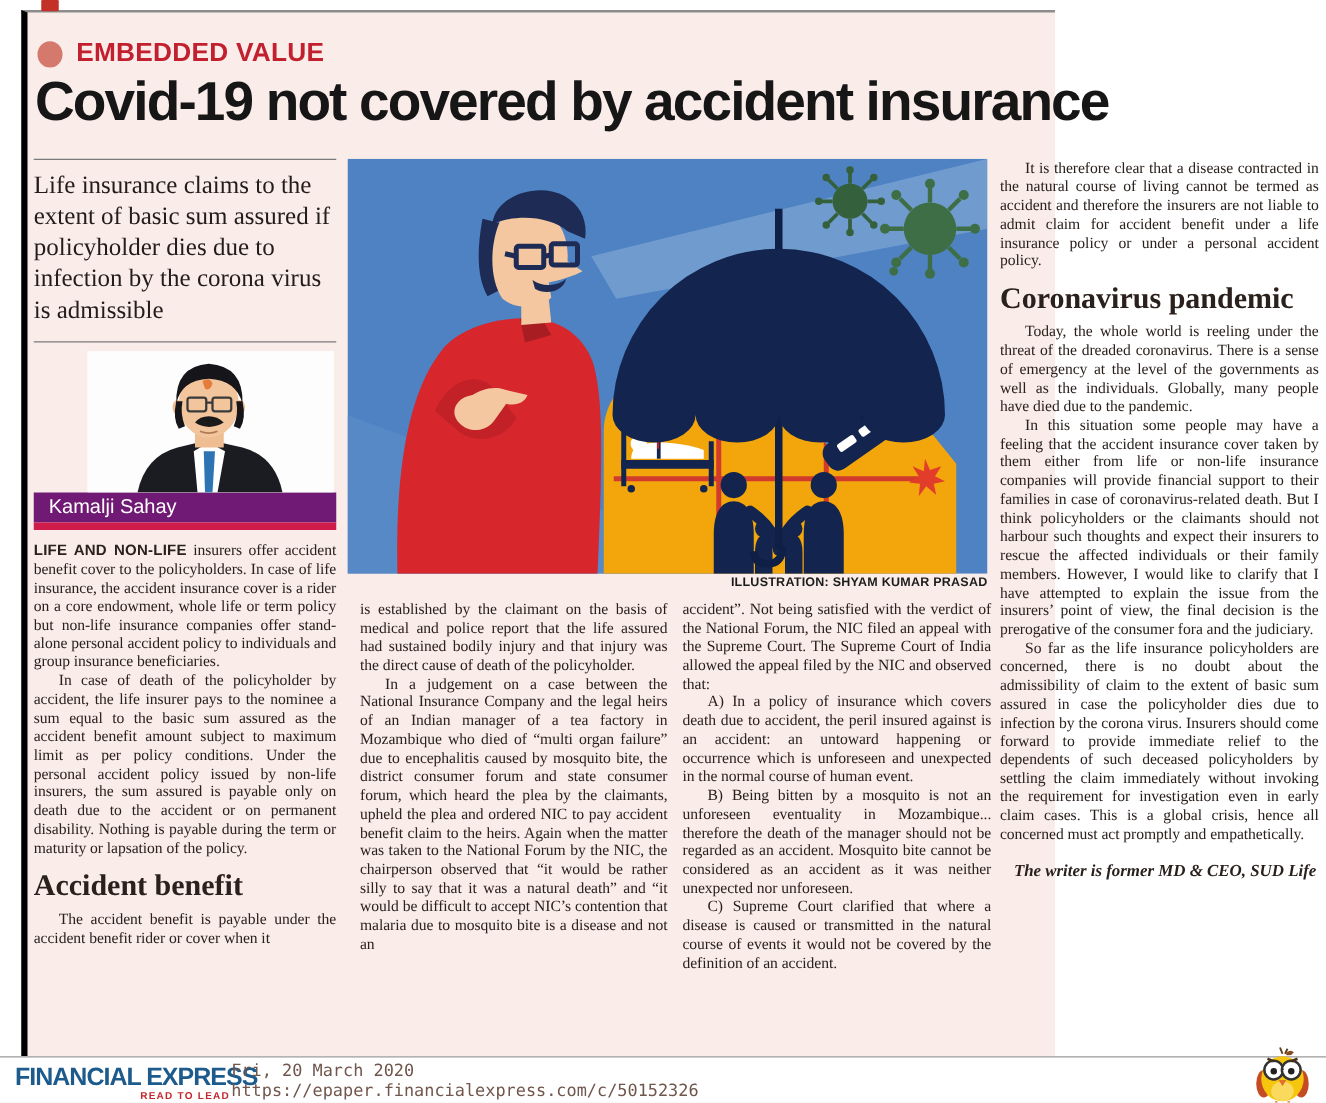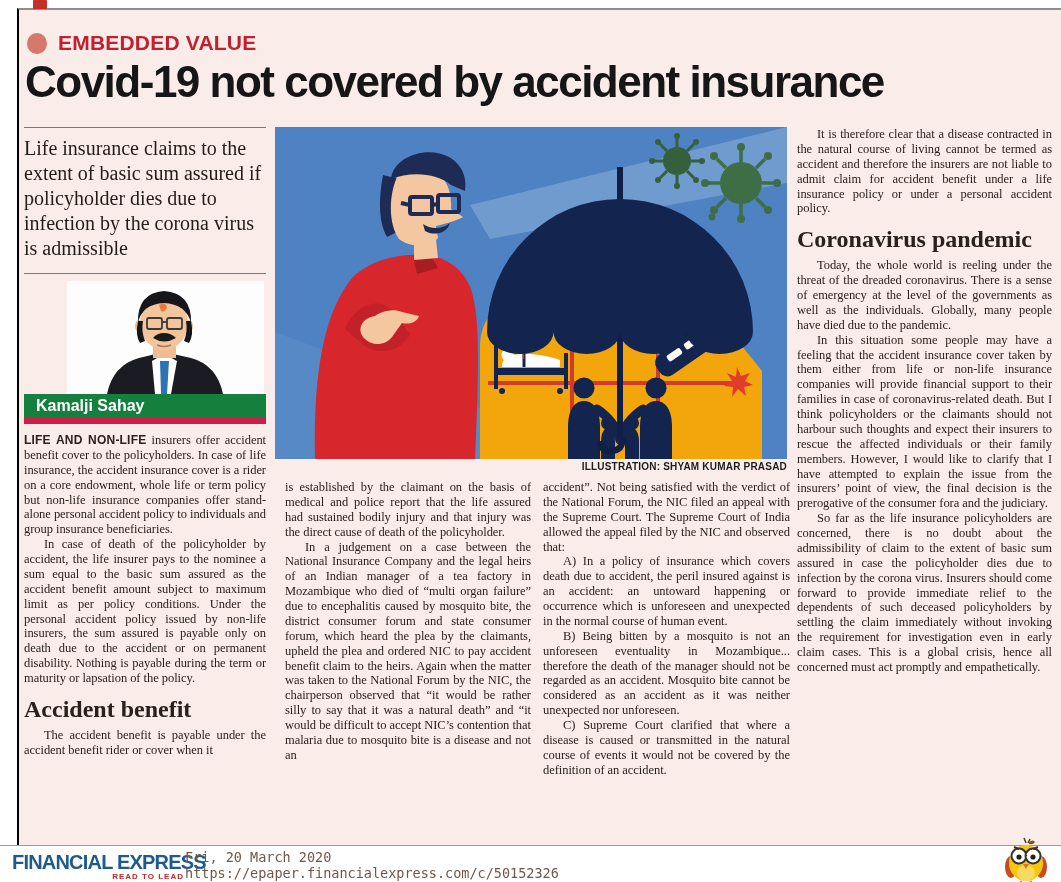--- a/index.html
+++ b/index.html
@@ -1,21 +1,21 @@
 <!DOCTYPE html>
 <html><head>
 <meta charset="utf-8">
 <style>
   * { margin:0; padding:0; box-sizing:border-box; }
   body { background:#e8e8e8; font-family:"Liberation Sans", sans-serif; }
   .page { position:relative; width:1061px; height:882px; background:#ffffff; overflow:hidden; }
 
   
-  .clip { position:absolute; left:17px; top:8px; width:1044px; height:837px;
-          background:#f9ece9; border-left:2px solid #000000; border-top:2px solid #8d8d8d; }
+  .clip { position:absolute; left:17px; top:8px; width:827px; height:837px;
+          background:#f9ece9; border-left:5px solid #000000; border-top:2px solid #8d8d8d; }
   .torn-mark { position:absolute; left:33px; top:0; width:14px; height:9px; background:#c23028; border-radius:1px; }
 
   
   .kicker { position:absolute; left:8px; top:21px; display:flex; align-items:center; }
   .kicker-dot { width:20px; height:21px; border-radius:50%; background:#d4796b; margin-right:11px; }
   .kicker-label { font-size:21px; font-weight:bold; color:#c2202e; letter-spacing:0.2px; }
 
   
   .headline { position:absolute; left:6px; top:47px; width:1010px;
               font-size:44px; font-weight:bold; color:#161616; letter-spacing:-1.5px; }
@@ -25,22 +25,22 @@
   .col1 { left:5px;   top:117px; width:242px; }
   .col2 { left:266px; top:470px; width:246px; }
   .col3 { left:524px; top:470px; width:247px; }
   .col4 { left:778px; top:117px; width:255px; }
 
   .standfirst { border-top:1px solid #7a7a7a; border-bottom:1px solid #7a7a7a;
                 padding:8px 0 12px 0; font-family:"Liberation Serif", serif;
                 font-size:20px; line-height:25px; font-weight:normal; color:#241c19; }
 
   .photo-box { margin:7px 0 0 43px; width:197px; height:113px; background:#fdfdfd; }
-  .name-bar { margin-top:0; width:100%; height:24px; background:#15803d; color:#ffffff;
-              font-size:16px; font-weight:bold; line-height:24px; padding-left:12px; }
+  .name-bar { margin-top:0; width:100%; height:24px; background:#701a75; color:#ffffff;
+              font-size:16px; font-weight:normal; line-height:24px; padding-left:12px; }
   .accent-bar { width:100%; height:6px; background:#cf1c4b; }
 
   .bodytext { margin-top:9px; }
   .p { font-family:"Liberation Serif", serif; font-size:12.5px; line-height:1.19;
        color:#2a211d; text-align:justify; letter-spacing:-0.05px; }
   .p.indent { text-indent:20px; }
   .lead-in { font-family:"Liberation Sans", sans-serif; font-weight:bold; font-size:12px; letter-spacing:0.2px; }
   .sec-head { font-family:"Liberation Serif", serif; font-size:24px; font-weight:600;
               color:#2a211d; margin:10px 0 5px 0; }
   .byline { font-family:"Liberation Serif", serif; font-style:italic; font-weight:600;
@@ -254,20 +254,21 @@
       <p class="p indent">B) Being bitten by a mosquito is not an unforeseen eventuality in Mozambique... therefore the death of the manager should not be regarded as an accident. Mosquito bite cannot be considered as an accident as it was neither unexpected nor unforeseen.</p>
       <p class="p indent">C) Supreme Court clarified that where a disease is caused or transmitted in the natural course of events it would not be covered by the definition of an accident.</p>
     </div>
 
     <div class="col col4">
       <p class="p indent">It is therefore clear that a disease contracted in the natural course of living cannot be termed as accident and therefore the insurers are not liable to admit claim for accident benefit under a life insurance policy or under a personal accident policy.</p>
       <h3 class="sec-head">Coronavirus pandemic</h3>
       <p class="p indent">Today, the whole world is reeling under the threat of the dreaded coronavirus. There is a sense of emergency at the level of the governments as well as the individuals. Globally, many people have died due to the pandemic.</p>
       <p class="p indent">In this situation some people may have a feeling that the accident insurance cover taken by them either from life or non-life insurance companies will provide financial support to their families in case of coronavirus-related death. But I think policyholders or the claimants should not harbour such thoughts and expect their insurers to rescue the affected individuals or their family members. However, I would like to clarify that I have attempted to explain the issue from the insurers’ point of view, the final decision is the prerogative of the consumer fora and the judiciary.</p>
       <p class="p indent">So far as the life insurance policyholders are concerned, there is no doubt about the admissibility of claim to the extent of basic sum assured in case the policyholder dies due to infection by the corona virus. Insurers should come forward to provide immediate relief to the dependents of such deceased policyholders by settling the claim immediately without invoking the requirement for investigation even in early claim cases. This is a global crisis, hence all concerned must act promptly and empathetically.</p>
+      <div class="byline">The writer is former MD &amp; CEO, SUD Life</div>
     </div>
 
   </div>
 
   <div class="torn-mark"></div>
 
   <div class="footer">
     <div class="brand-block">
       <div class="brand">FINANCIAL EXPRESS</div>
       <div class="tagline">READ TO LEAD</div>

